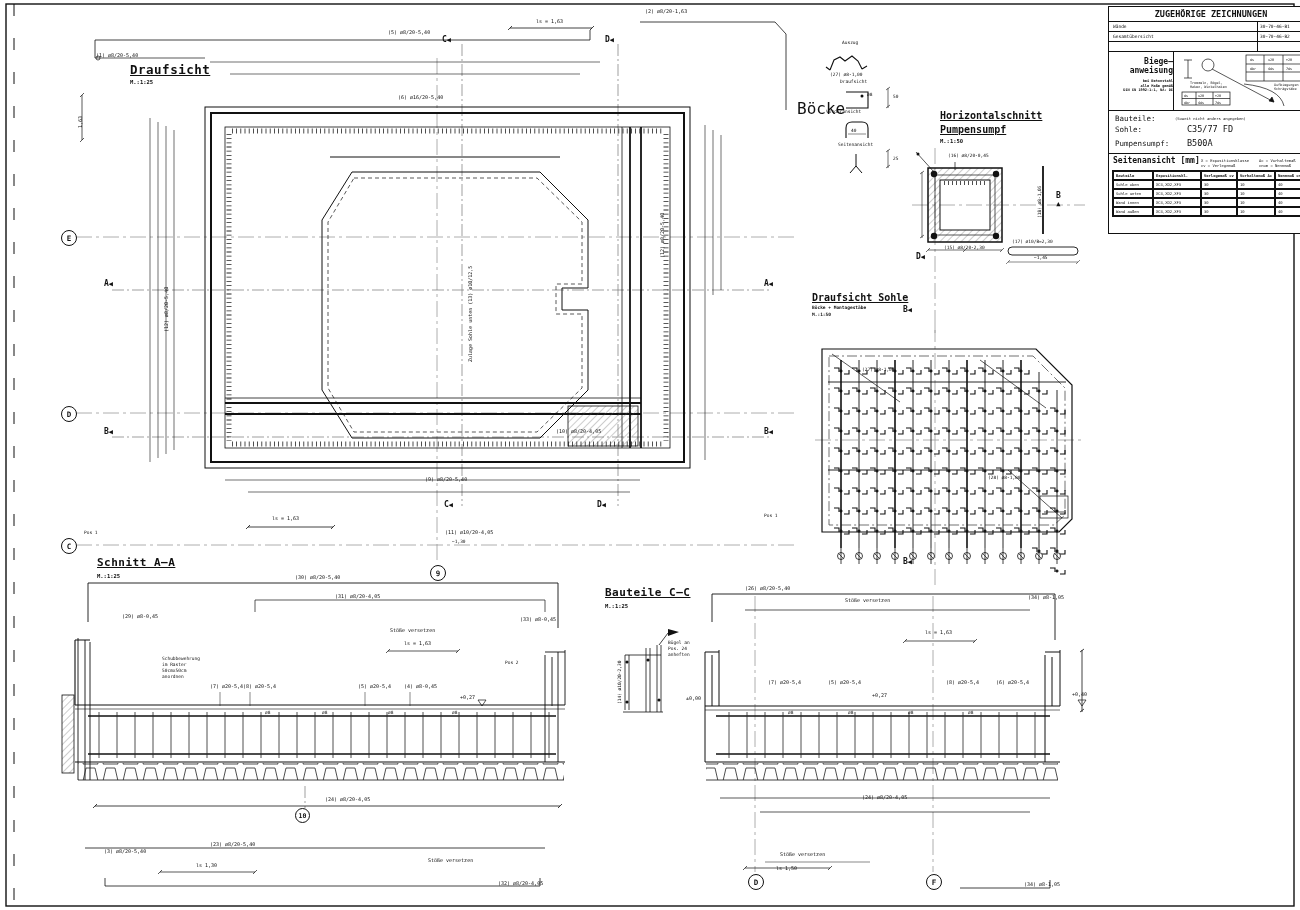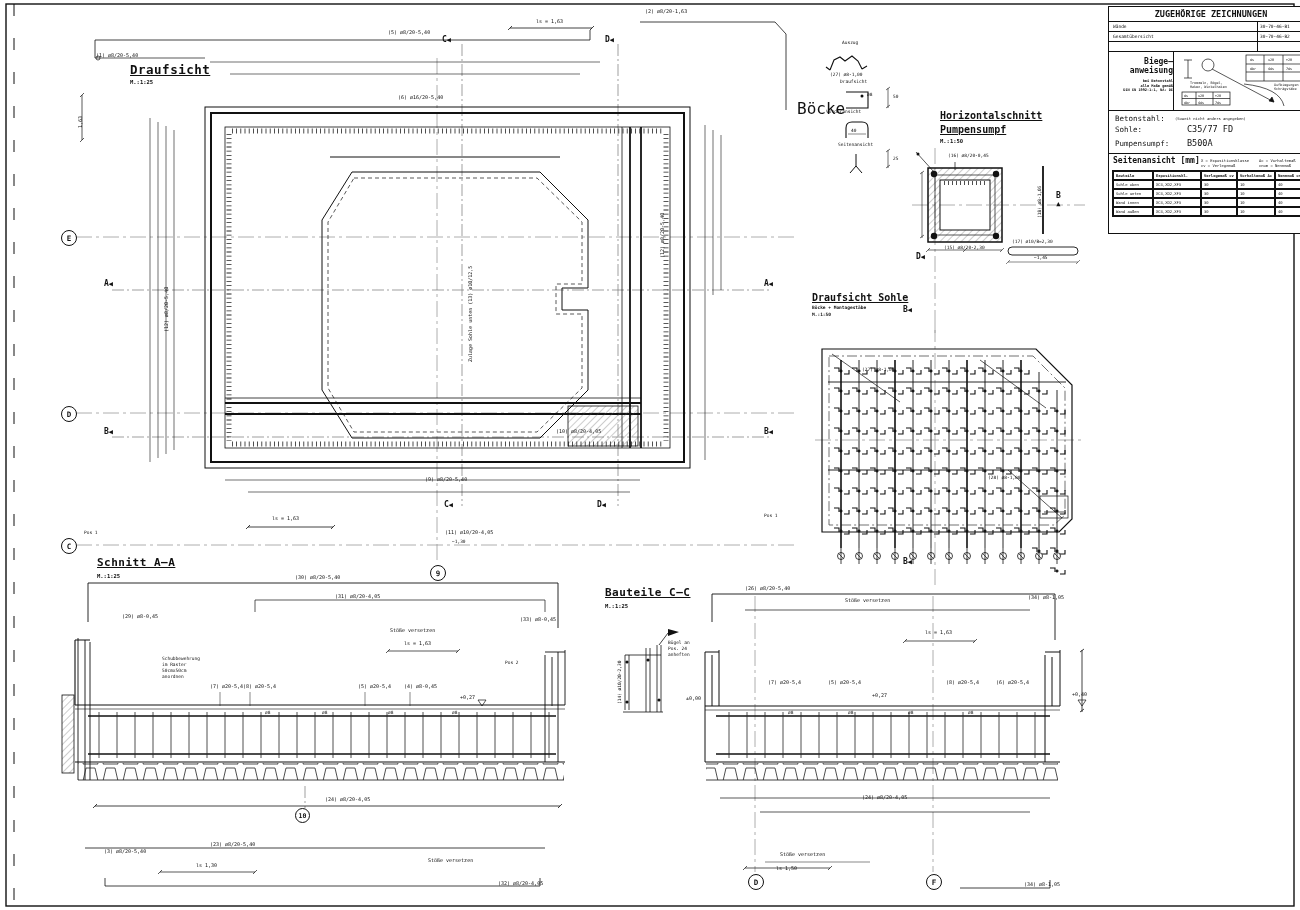--- a/index.html
+++ b/index.html
@@ -452,21 +452,21 @@
           <text x="16" y="32">Trommeln, Bögel,</text>
           <text x="16" y="36">Haken, Winkelhaken</text>
           <text x="100" y="34">Aufbiegungen</text>
           <text x="100" y="38">Schrägstäbe</text>
         </g>
       </svg>
     </div>
   </div>
 
   <div class="tb-bau">
-    <span class="abs" style="left:6px;top:3px">Betonstahl:</span>
+    <span class="abs" style="left:6px;top:3px">Bauteile:</span>
     <span class="abs" style="left:66px;top:5px;font-size:3.8px">(Soweit nicht anders angegeben)</span>
     <span class="abs" style="left:6px;top:14px">Sohle:</span>
     <span class="abs" style="left:78px;top:13px;font-size:8.5px">C35/77 FD</span>
     <span class="abs" style="left:6px;top:28px">Pumpensumpf:</span>
     <span class="abs" style="left:78px;top:27px;font-size:8.5px">B500A</span>
   </div>
 
   <div class="tb-deck">
     <span class="abs" style="left:4px;top:2px;font-size:8px;font-weight:bold">Seitenansicht [mm]</span>
     <span class="abs" style="left:92px;top:4px">X = Expositionsklasse</span>

